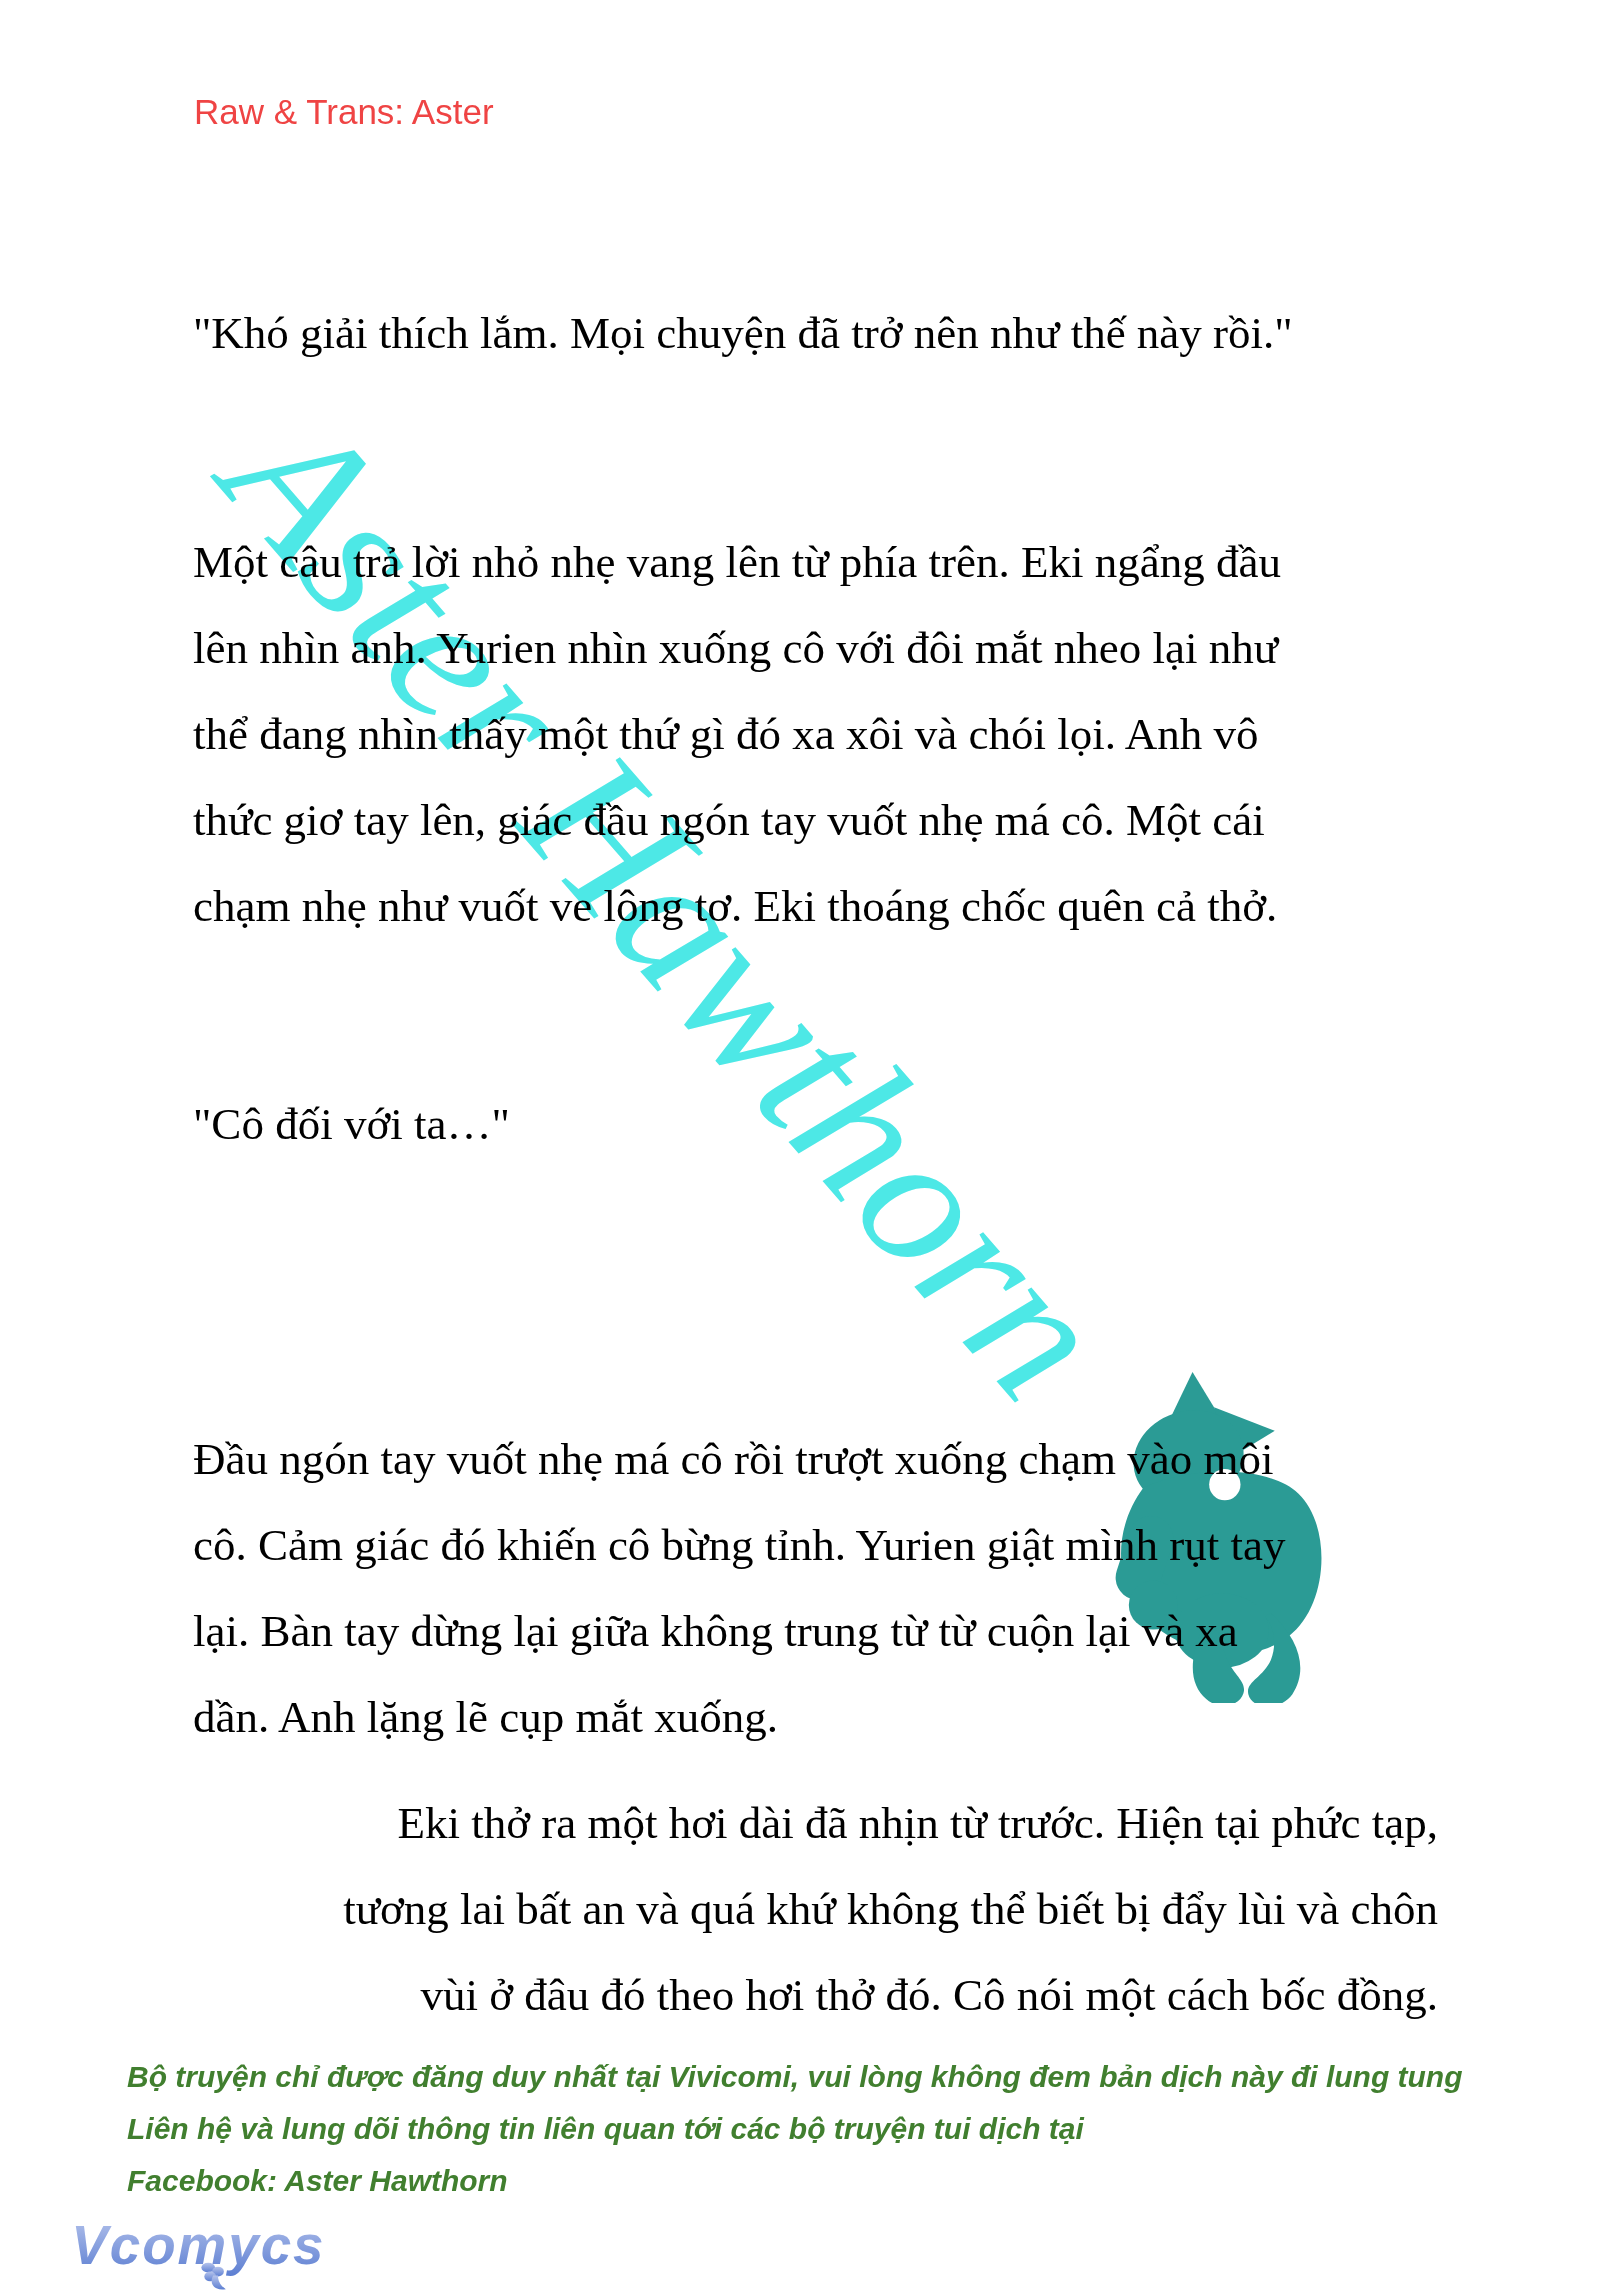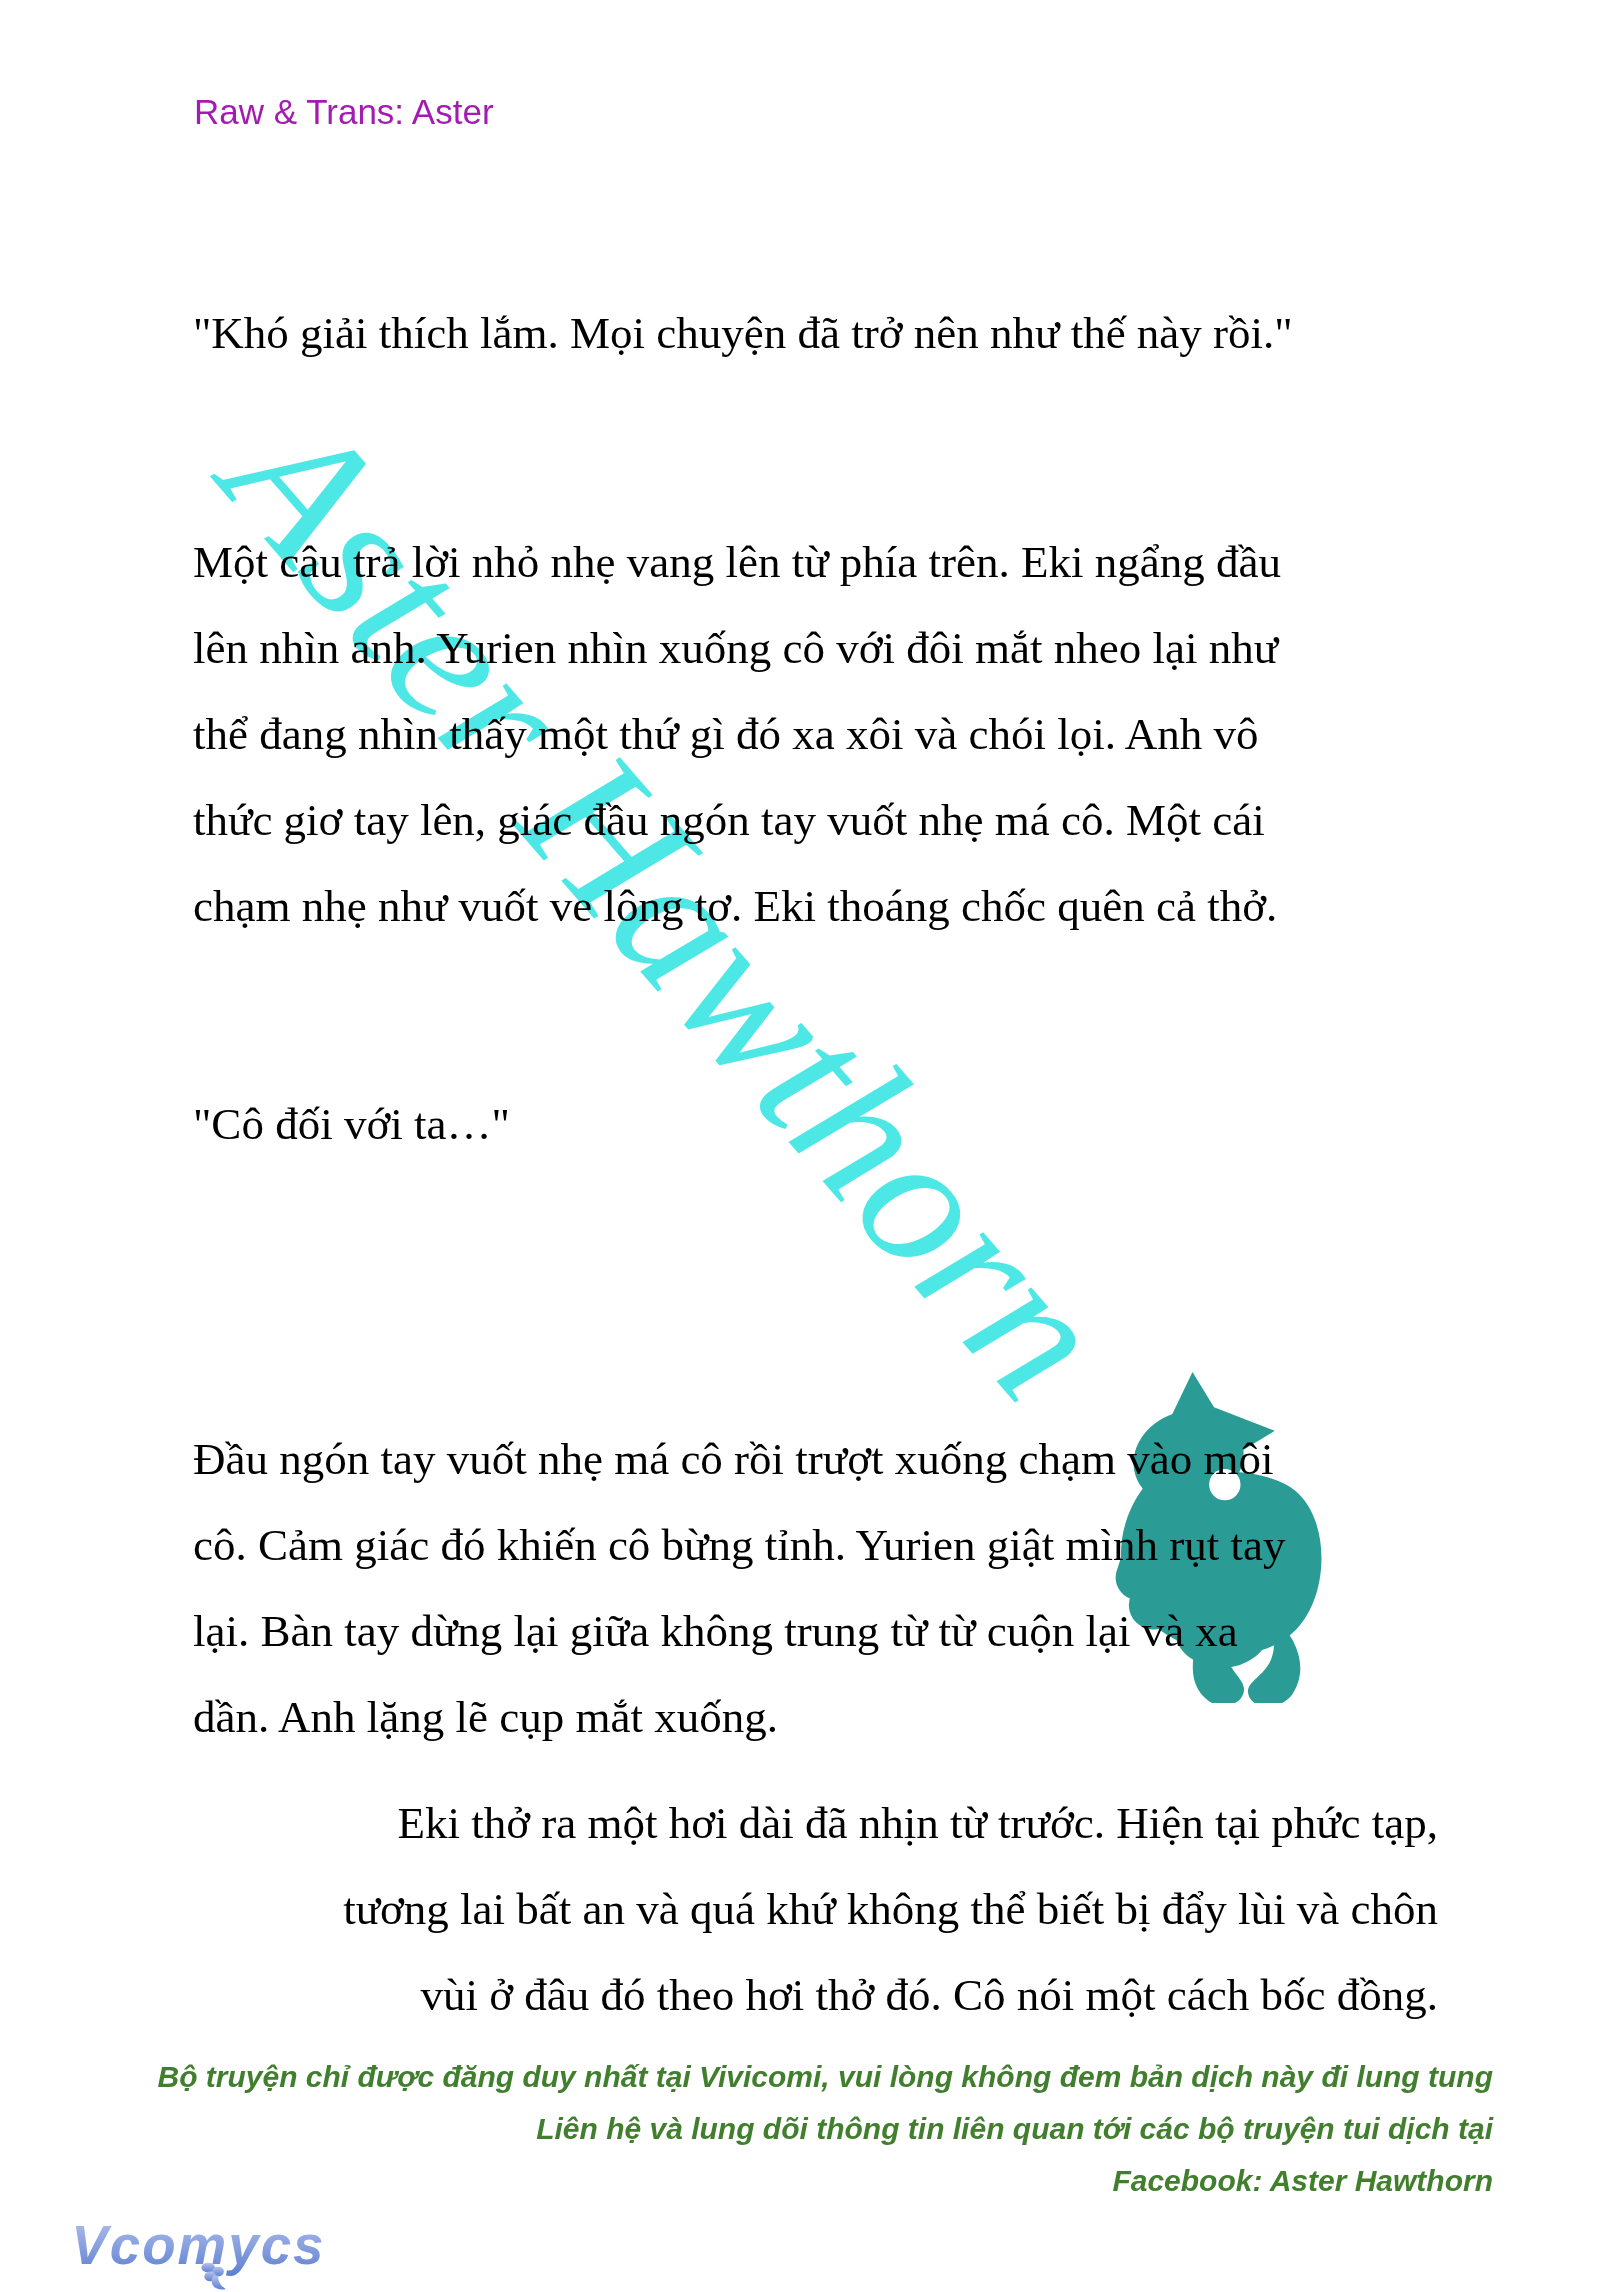--- a/index.html
+++ b/index.html
@@ -31,42 +31,42 @@
     top: 1370px;
     z-index: 2;
   }
   .content { position: absolute; inset: 0; z-index: 3; }
   .credit-header {
     position: absolute;
     left: 194px;
     top: 92px;
     font-family: "Liberation Sans", sans-serif;
     font-size: 35px;
-    color: #a21caf;
+    color: #ef4444;
   }
   .para {
     position: absolute;
     left: 193px;
     width: 1245px;
     font-size: 45px;
     line-height: 86px;
     color: #000000;
   }
   .para .text-line { white-space: nowrap; }
   .p1 { top: 290px; }
   .p2 { top: 519px; }
   .p3 { top: 1081px; }
   .p4 { top: 1416px; }
   .p5 { top: 1780px; text-align: right; }
   .footer {
     position: absolute;
     left: 127px;
     width: 1366px;
     top: 2051px;
-    text-align: right;
+    text-align: left;
     font-family: "Liberation Sans", sans-serif;
     font-style: italic;
     font-weight: bold;
     font-size: 30px;
     line-height: 52px;
   }
   .logo-svg {
     position: absolute;
     left: 61px;
     top: 2207px;

